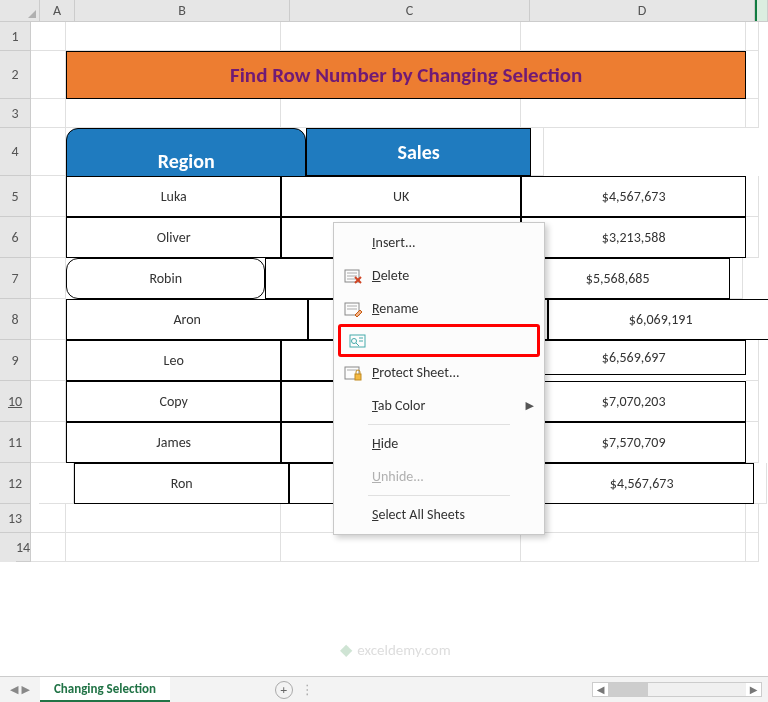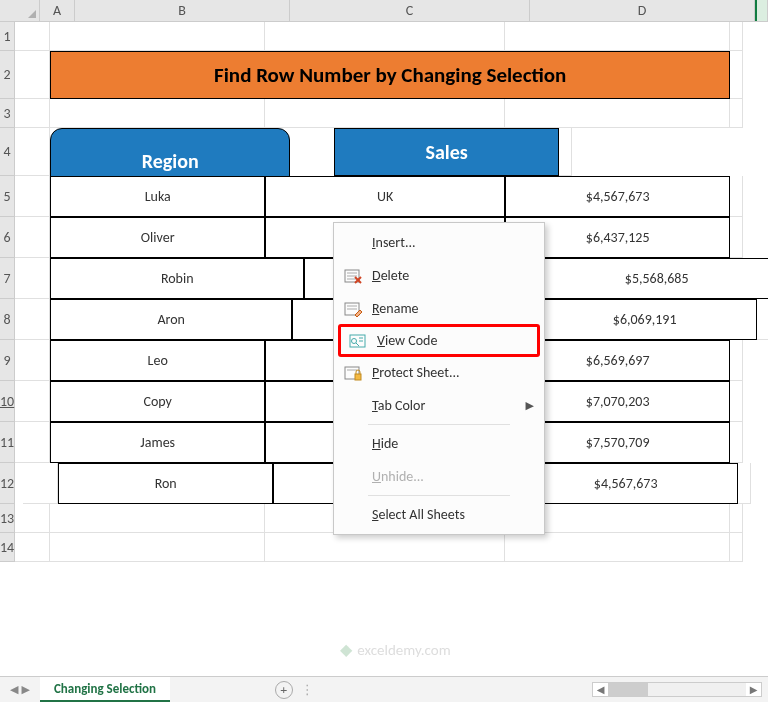--- a/index.html
+++ b/index.html
@@ -30,21 +30,21 @@
 .col-E { width: 13px; border-left: 2px solid #107c41; background: #dbeee0; }
 .body { display: flex; }
 .row-headers { width: 40px; background: #e6e6e6; border-right: 1px solid #ccc; }
 .row-h { border-bottom: 1px solid #ccc; text-align: center; font-size: 14px; color: #555; display: flex; align-items: center; justify-content: center; }
 .grid { position: relative; }
 .row { display: flex; }
 .cell { border-right: 1px solid #e0e0e0; border-bottom: 1px solid #e0e0e0; }
 
 .title-cell {
   background: #ed7d31;
-  color: #000000;
+  color: #701a75;
   font-weight: bold;
   font-size: 21px;
   display: flex; align-items: center; justify-content: center;
   border: 1px solid #000;
 }
 .th-cell {
   background: #1f7bbf;
   color: #fff;
   font-weight: bold;
   font-size: 20px;
@@ -152,21 +152,21 @@
         <div class="row-h" style="height: 48px;">4</div>
         <div class="row-h" style="height: 41px;">5</div>
         <div class="row-h" style="height: 41px;">6</div>
         <div class="row-h" style="height: 41px;">7</div>
         <div class="row-h" style="height: 41px;">8</div>
         <div class="row-h" style="height: 41px;">9</div>
         <div class="row-h" style="height: 41px; text-decoration: underline;">10</div>
         <div class="row-h" style="height: 41px; text-align: center;">11</div>
         <div class="row-h" style="height: 41px;">12</div>
         <div class="row-h" style="height: 29px;">13</div>
-        <div class="row-h" style="height: 29px;">14</div>
+        <div class="row-h" style="height: 29px; margin-left: 16px;">14</div>
       </div>
     <div class="grid" id="grid">
         <div class="row" style="height: 29px;">
           <div class="cell " style="width: 35px; height: 29px;"></div>
           <div class="cell " style="width: 215px; height: 29px;"></div>
           <div class="cell " style="width: 240px; height: 29px;"></div>
           <div class="cell " style="width: 225px; height: 29px;"></div>
           <div class="cell " style="width: 13px; height: 29px;"></div>
         </div>
         <div class="row" style="height: 48px;">
@@ -177,56 +177,56 @@
         <div class="row" style="height: 29px;">
           <div class="cell " style="width: 35px; height: 29px;"></div>
           <div class="cell " style="width: 215px; height: 29px;"></div>
           <div class="cell " style="width: 240px; height: 29px;"></div>
           <div class="cell " style="width: 225px; height: 29px;"></div>
           <div class="cell " style="width: 13px; height: 29px;"></div>
         </div>
         <div class="row" style="height: 48px;">
           <div class="cell " style="width: 35px; height: 48px;"></div>
           <div class="cell th-cell" style="width: 240px; height: 66px; border-radius: 12px;">Region</div>
-          <div class="cell th-cell" style="width: 225px; height: 48px; margin-left: 44px;">Sales</div>
+          <div class="cell th-cell" style="width: 225px; height: 48px;">Sales</div>
           <div class="cell " style="width: 13px; height: 48px;"></div>
         </div>
         <div class="row" style="height: 41px;">
           <div class="cell " style="width: 35px; height: 41px;"></div>
           <div class="cell td-cell" style="width: 215px; height: 41px;">Luka</div>
           <div class="cell td-cell" style="width: 240px; height: 41px;">UK</div>
           <div class="cell td-cell" style="width: 225px; height: 41px;">$4,567,673</div>
           <div class="cell " style="width: 13px; height: 41px;"></div>
         </div>
         <div class="row" style="height: 41px;">
           <div class="cell " style="width: 35px; height: 41px;"></div>
           <div class="cell td-cell" style="width: 215px; height: 41px;">Oliver</div>
           <div class="cell td-cell" style="width: 240px; height: 41px;"></div>
-          <div class="cell td-cell" style="width: 225px; height: 41px;">$6,437,125</div>
-          <div class="cell " style="width: 13px; height: 41px;"></div>
-        </div>
-        <div class="row" style="height: 41px;">
-          <div class="cell " style="width: 35px; height: 41px;"></div>
-          <div class="cell td-cell" style="width: 254px; height: 41px;">Robin</div>
+          <div class="cell td-cell" style="width: 225px; height: 41px;">$3,213,588</div>
+          <div class="cell " style="width: 13px; height: 41px;"></div>
+        </div>
+        <div class="row" style="height: 41px;">
+          <div class="cell " style="width: 35px; height: 41px;"></div>
+          <div class="cell td-cell" style="width: 199px; height: 41px; border-radius: 12px;">Robin</div>
           <div class="cell td-cell" style="width: 240px; height: 41px;"></div>
           <div class="cell td-cell" style="width: 225px; height: 41px;">$5,568,685</div>
           <div class="cell " style="width: 13px; height: 41px;"></div>
         </div>
         <div class="row" style="height: 41px;">
           <div class="cell " style="width: 35px; height: 41px;"></div>
           <div class="cell td-cell" style="width: 242px; height: 41px;">Aron</div>
           <div class="cell td-cell" style="width: 240px; height: 41px;"></div>
           <div class="cell td-cell" style="width: 225px; height: 41px;">$6,069,191</div>
           <div class="cell " style="width: 13px; height: 41px;"></div>
         </div>
         <div class="row" style="height: 41px;">
           <div class="cell " style="width: 35px; height: 41px;"></div>
           <div class="cell td-cell" style="width: 215px; height: 41px;">Leo</div>
           <div class="cell td-cell" style="width: 240px; height: 41px;"></div>
-          <div class="cell td-cell" style="width: 225px; height: 41px; text-align: center;">$6,569,697</div>
+          <div class="cell td-cell" style="width: 225px; height: 35px; text-align: center;">$6,569,697</div>
           <div class="cell " style="width: 13px; height: 41px;"></div>
         </div>
         <div class="row" style="height: 41px;">
           <div class="cell " style="width: 35px; height: 41px;"></div>
           <div class="cell td-cell" style="width: 215px; height: 41px;">Copy</div>
           <div class="cell td-cell" style="width: 240px; height: 41px;"></div>
           <div class="cell td-cell" style="width: 225px; height: 41px;">$7,070,203</div>
           <div class="cell " style="width: 13px; height: 41px;"></div>
         </div>
         <div class="row" style="height: 41px;">
@@ -293,21 +293,20 @@
   <div class="ctx-item ctx-highlight">
     <span class="ctx-icon">
       <svg width="18" height="16" viewBox="0 0 18 16">
           <rect x="1" y="2" width="15" height="12" fill="none" stroke="#4aa"></rect>
           <circle cx="5" cy="8" r="2.5" fill="none" stroke="#4aa"></circle>
           <line x1="7" y1="10" x2="10" y2="13" stroke="#4aa"></line>
           <line x1="10" y1="5" x2="14" y2="5" stroke="#4aa"></line>
           <line x1="10" y1="8" x2="14" y2="8" stroke="#4aa"></line>
         </svg>
     </span>
-    <span class="ctx-label"><u>V</u>iew Code</span>
   </div>
   <div class="ctx-item">
     <span class="ctx-icon">
       <svg width="18" height="16" viewBox="0 0 18 16">
           <rect x="1" y="2" width="14" height="12" fill="none" stroke="#888"></rect>
           <line x1="3" y1="5" x2="13" y2="5" stroke="#aaa"></line>
           <rect x="11" y="9" width="6" height="6" fill="#f4b942" stroke="#c08a20"></rect>
           <path d="M12 9 v-2 a2 2 0 0 1 4 0 v2" fill="none" stroke="#c08a20"></path>
         </svg>
     </span>

